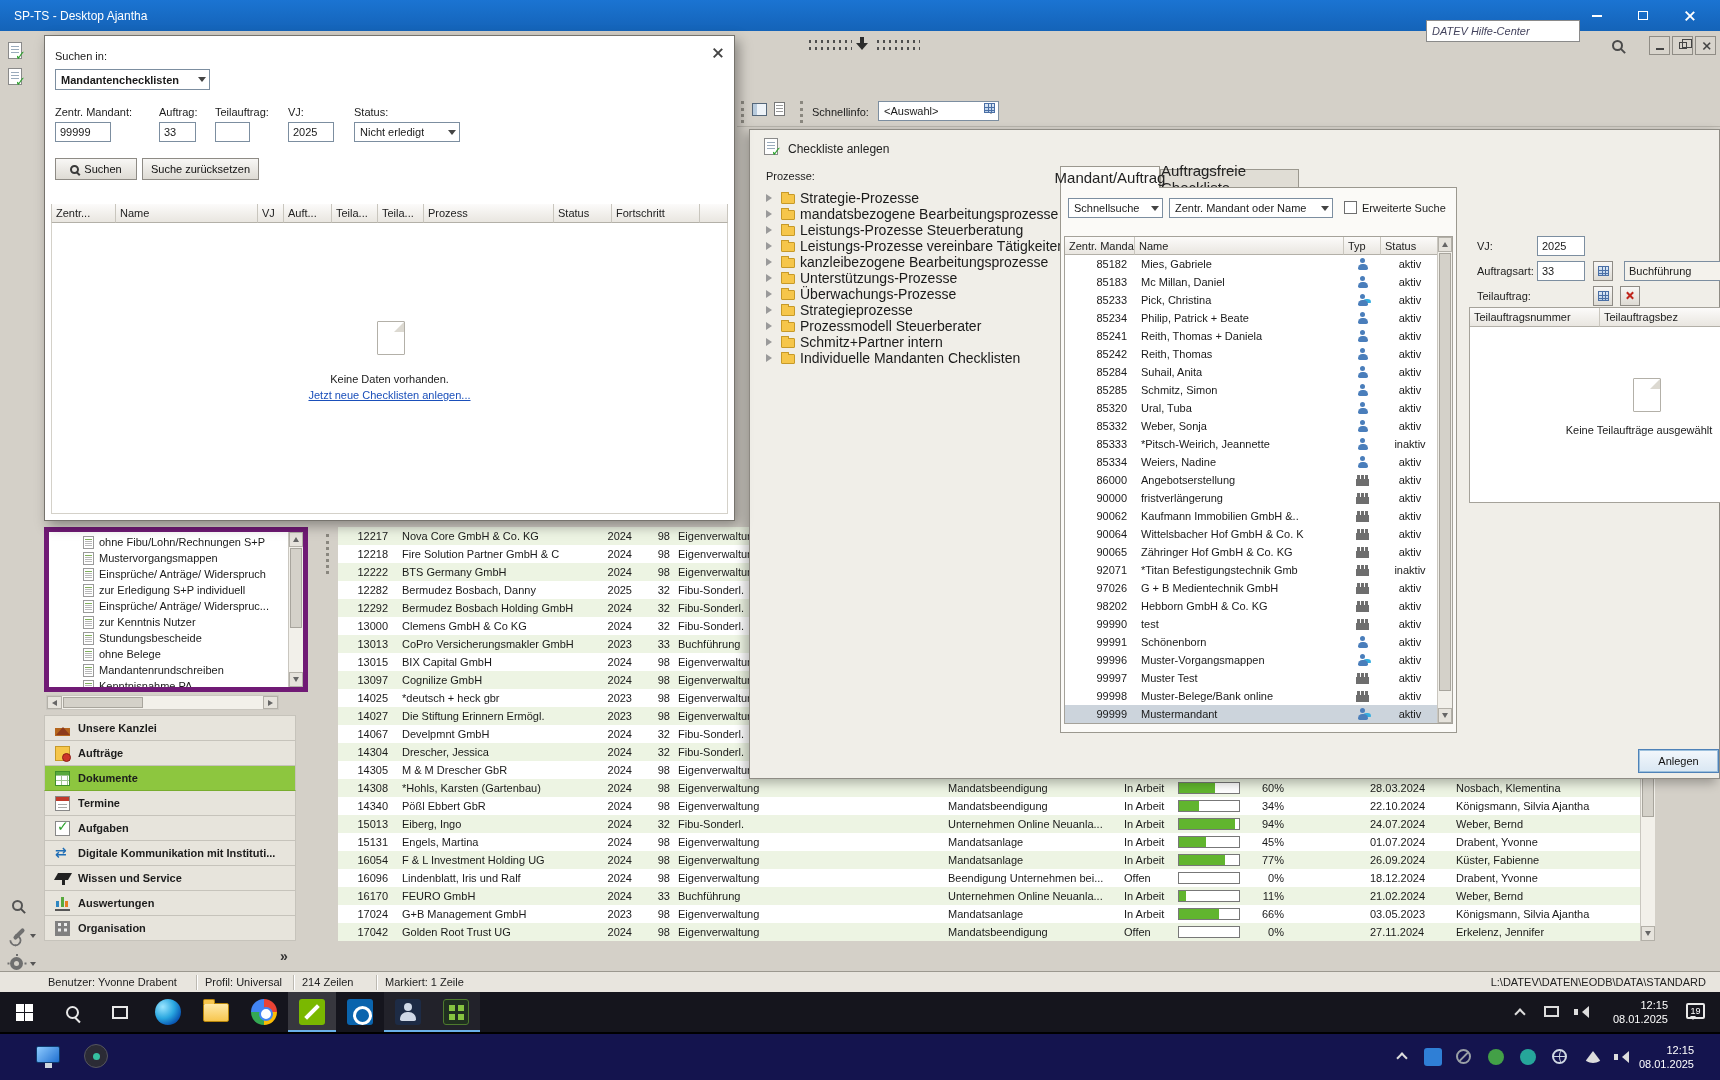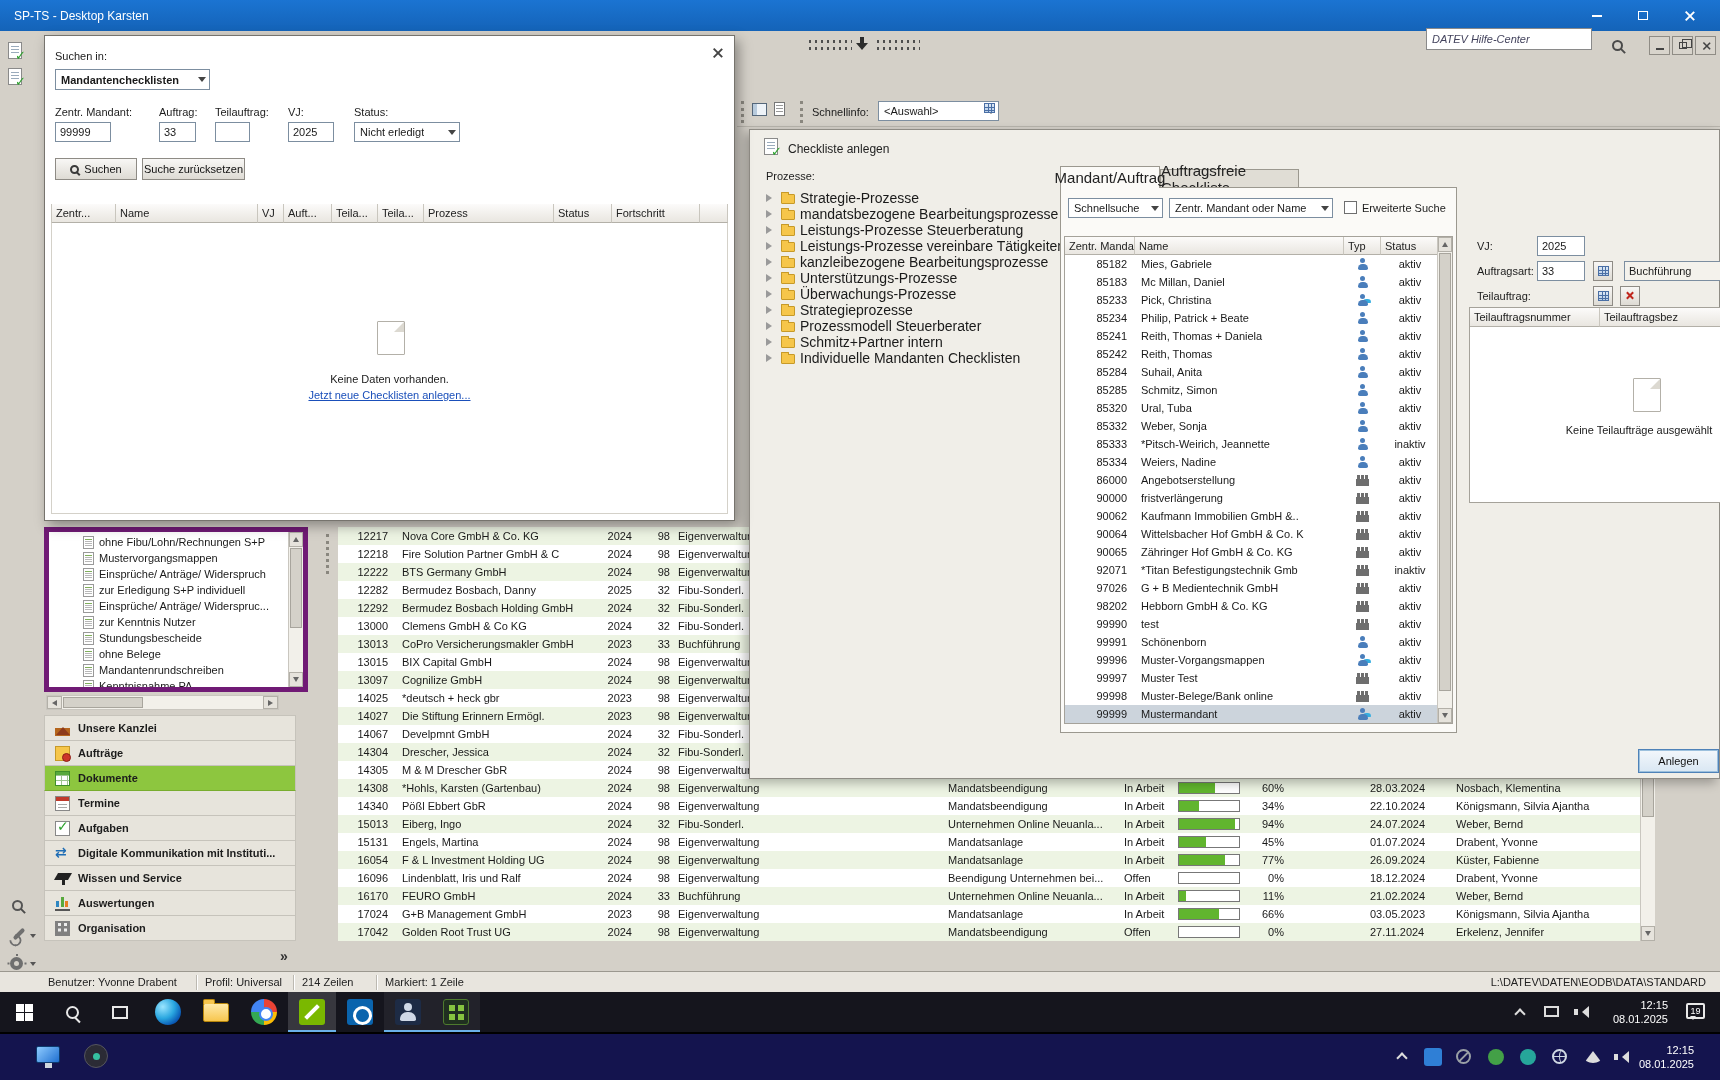--- a/index.html
+++ b/index.html
@@ -224,21 +224,21 @@
   .t-globe::before{content:"";position:absolute;top:4.5px;left:0;right:0;height:1.5px;background:#cfd8e3}
   .t-globe::after{content:"";position:absolute;left:4.5px;top:-2px;bottom:-2px;width:5px;border:1.5px solid #cfd8e3;border-radius:50%}
   .t-wifi{position:absolute;width:0;height:0;border-left:9px solid transparent;border-right:9px solid transparent;border-bottom:12px solid #ddd;border-radius:50%}
 </style>
 </head>
 <body>
 
 <div id="screen">
 
   <div class="titlebar">
-    <span class="tb-title">SP-TS - Desktop Karsten</span>
+    <span class="tb-title">SP-TS - Desktop Ajantha</span>
     <div class="tb-btns">
       <div class="tb-btn">
           <span class="g-min"></span>
         </div>
       <div class="tb-btn">
           <span class="g-max"></span>
         </div>
       <div class="tb-btn">
           <span class="x-icon"></span>
         </div>
@@ -248,21 +248,21 @@
   <div class="abs" style="left:8px;top:42px">
       <span class="icon-checklist" style="display:block"></span>
     </div>
   <div class="abs" style="left:8px;top:68px">
       <span class="icon-checklist" style="display:block"></span>
     </div>
 
   <div class="dots" style="left:806px;top:36px"></div>
   <div class="dl-arrow" style="left:856px;top:36px"></div>
   <div class="dots" style="left:874px;top:36px"></div>
-  <div class="helpbox" style="left:1426px;top:28px;width:166px;height:22px">
+  <div class="helpbox" style="left:1426px;top:20px;width:154px;height:22px">
     <span>DATEV Hilfe-Center</span>
   </div>
   <div class="mag-dark" style="left:1612px;top:40px"></div>
   <div class="wbtn" style="left:1649px;top:36px">
       <span class="g-min-d"></span>
     </div>
   <div class="wbtn" style="left:1672px;top:36px">
       <span class="g-rest"></span>
     </div>
   <div class="wbtn" style="left:1695px;top:36px">
@@ -1018,21 +1018,21 @@
       </div>
     <div class="combo" style="left:309px;top:86px;width:106px">
       <span class="combo-text">Nicht erledigt</span>
       <span class="arr"></span>
     </div>
 
     <div class="btn" style="left:10px;top:122px;width:82px;height:22px">
       <span class="ic-mag-s"></span>
       <span>Suchen</span>
     </div>
-    <div class="btn" style="left:97px;top:122px;width:103px;height:22px">
+    <div class="btn" style="left:97px;top:122px;width:117px;height:22px">
       <span>Suche zurücksetzen</span>
     </div>
 
     <div class="rt-header" style="left:6px;top:168px;right:6px;height:19px">
         <div class="hcell" style="width: 64px;">Zentr...</div>
         <div class="hcell" style="width: 142px;">Name</div>
         <div class="hcell" style="width: 26px;">VJ</div>
         <div class="hcell" style="width: 48px;">Auft...</div>
         <div class="hcell" style="width: 46px;">Teila...</div>
         <div class="hcell" style="width: 46px;">Teila...</div>

